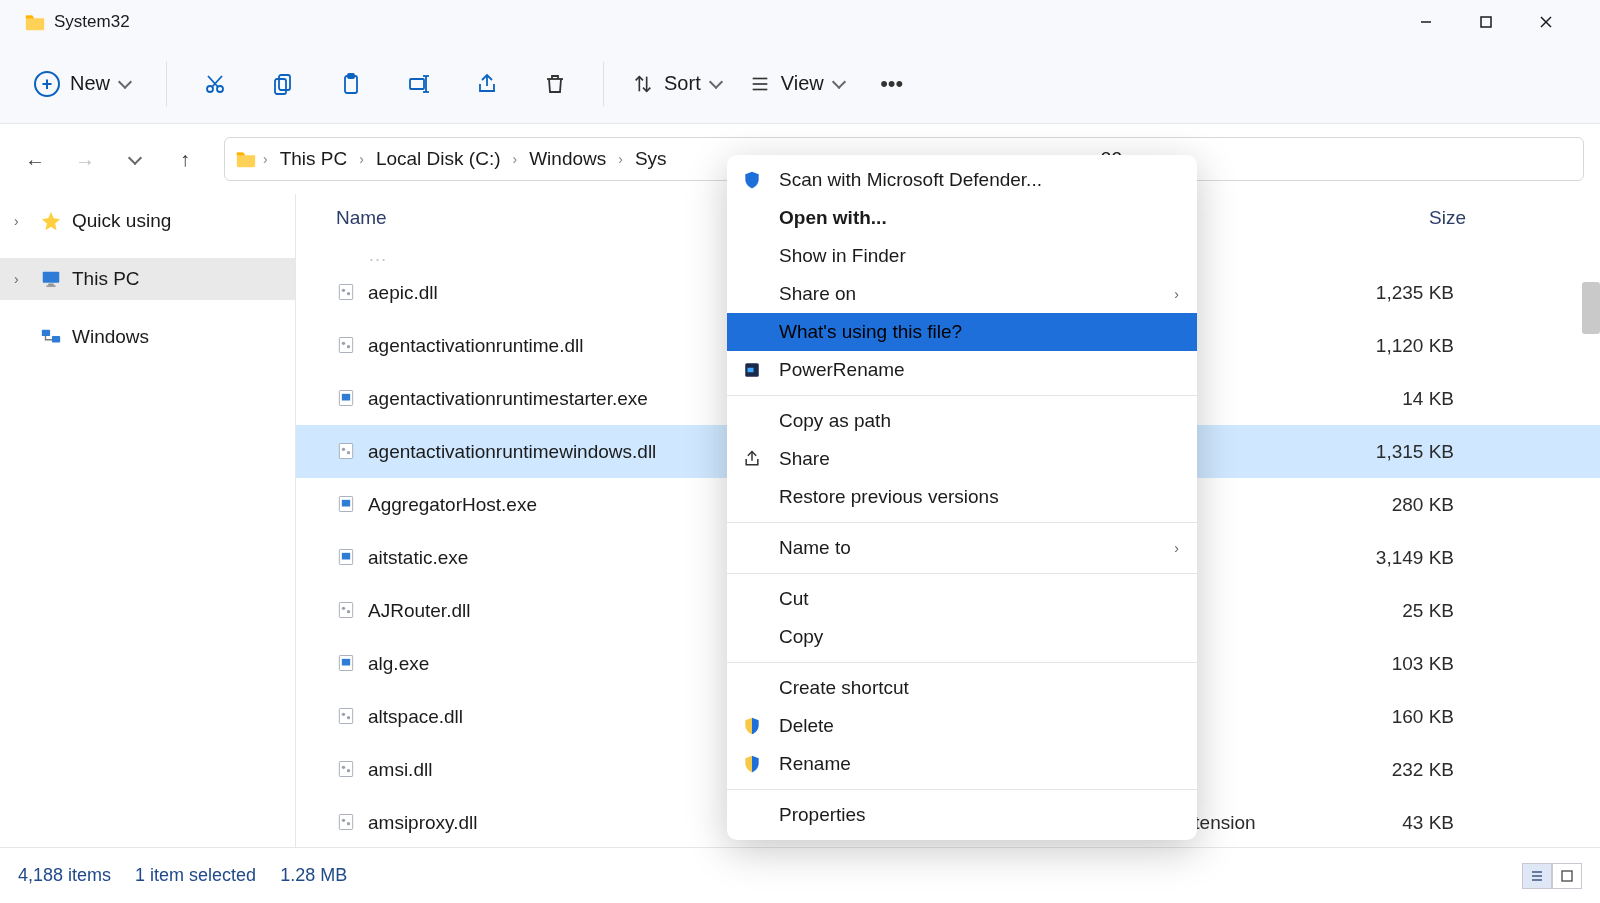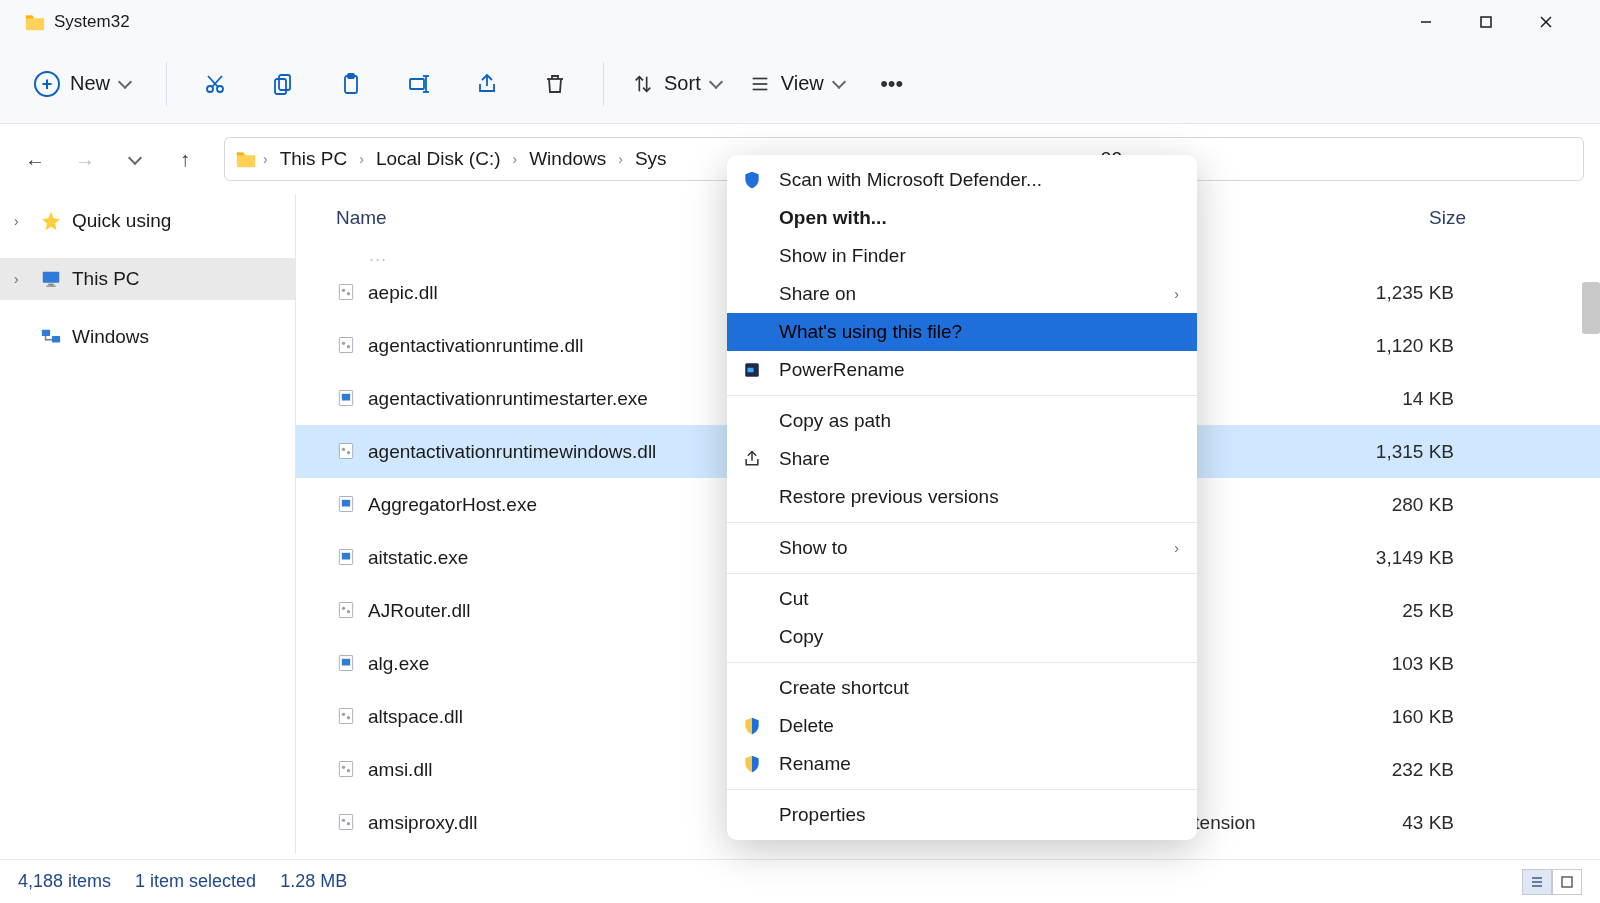--- a/index.html
+++ b/index.html
@@ -53,21 +53,21 @@
   .row .ico-file { width:22px; height:22px; margin-right:10px; }
   .row .c-name { width:500px; display:flex; align-items:center; white-space:nowrap; overflow:hidden; }
   .row .c-date { width:240px; color:#2b2b2b; }
   .row .c-type { width:250px; color:#2b2b2b; white-space:nowrap; overflow:hidden; }
   .row .c-size { width:140px; text-align:right; color:#2b2b2b; padding-right:12px; }
   .row.selected { background:#cfe8ff; }
   .row.cutoff { height:24px; overflow:hidden; }
   .row.cutoff .ico-file, .row.cutoff .c-name { align-self:flex-end; }
 
   
-  .status { position:absolute; bottom:0; left:0; right:0; height:44px; display:flex; align-items:center; padding:8px 18px; gap:24px; font-size:18px; color:#204a8a; background:#fff; border-top:1px solid #e5e7ea; }
+  .status { position:absolute; bottom:0; left:0; right:0; height:56px; display:flex; align-items:center; padding:8px 18px; gap:24px; font-size:18px; color:#204a8a; background:#fff; border-top:1px solid #e5e7ea; }
   .status .spacer { flex:1; }
   .viewtoggle { display:flex; gap:0; }
   .viewtoggle .vb { width:30px; height:26px; border:1px solid #c7cbd1; display:flex; align-items:center; justify-content:center; }
   .viewtoggle .vb.active { background:#dfe6f5; }
 
   
   .ctx { position:absolute; left:727px; top:155px; width:470px; background:#fff; border-radius:10px; box-shadow:0 10px 40px rgba(0,0,0,0.22); padding:6px 0; z-index:50; }
   .ctx-item { display:flex; align-items:center; height:38px; padding:0 18px 0 52px; font-size:19px; color:#1b1b1b; position:relative; white-space:nowrap; }
   .ctx-item.bold { font-weight:700; }
   .ctx-item.hl { background:#1e6fd9; color:#000000;text-align:right; }
@@ -465,21 +465,21 @@
           <path d="M7 8l5-5 5 5"></path>
         </svg>
       </span>
       <span>Share</span>
     </div>
     <div class="ctx-item">
       <span>Restore previous versions</span>
     </div>
     <div class="ctx-sep"></div>
     <div class="ctx-item">
-      <span>Show to</span>
+      <span>Name to</span>
       <span class="submenu-caret">›</span>
     </div>
     <div class="ctx-sep"></div>
     <div class="ctx-item">
       <span>Cut</span>
     </div>
     <div class="ctx-item">
       <span>Copy</span>
     </div>
     <div class="ctx-sep"></div>

